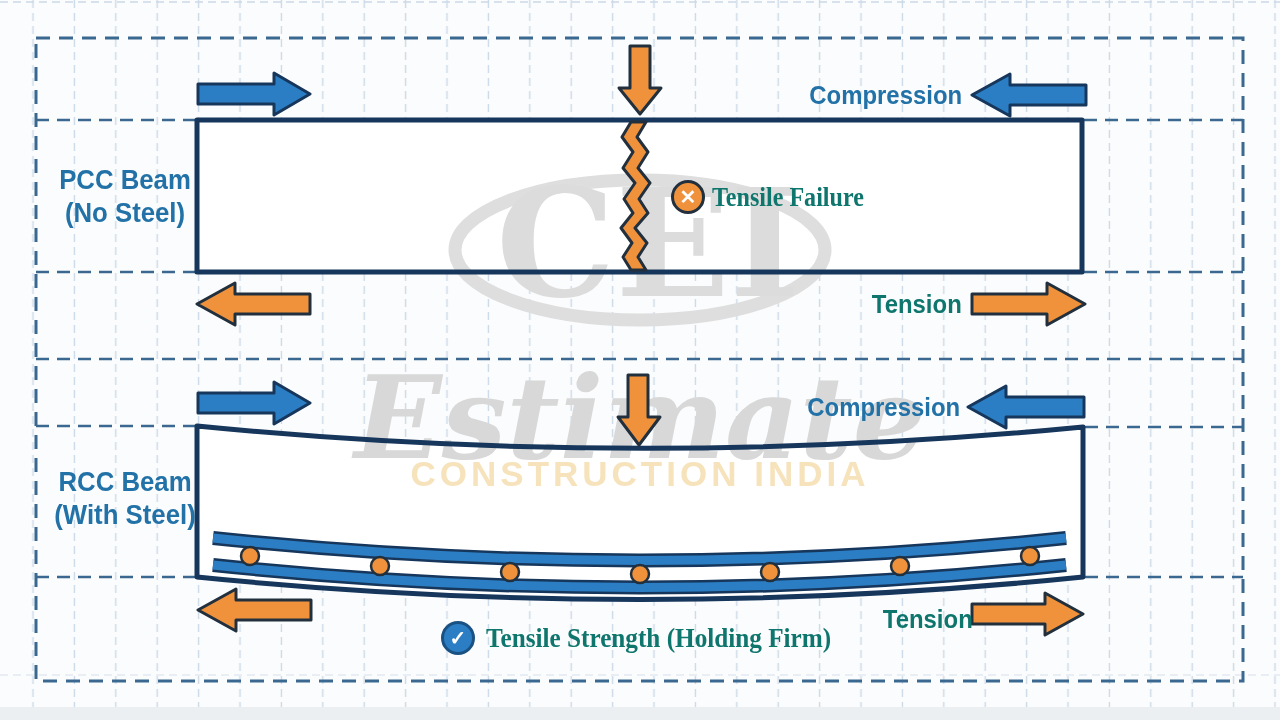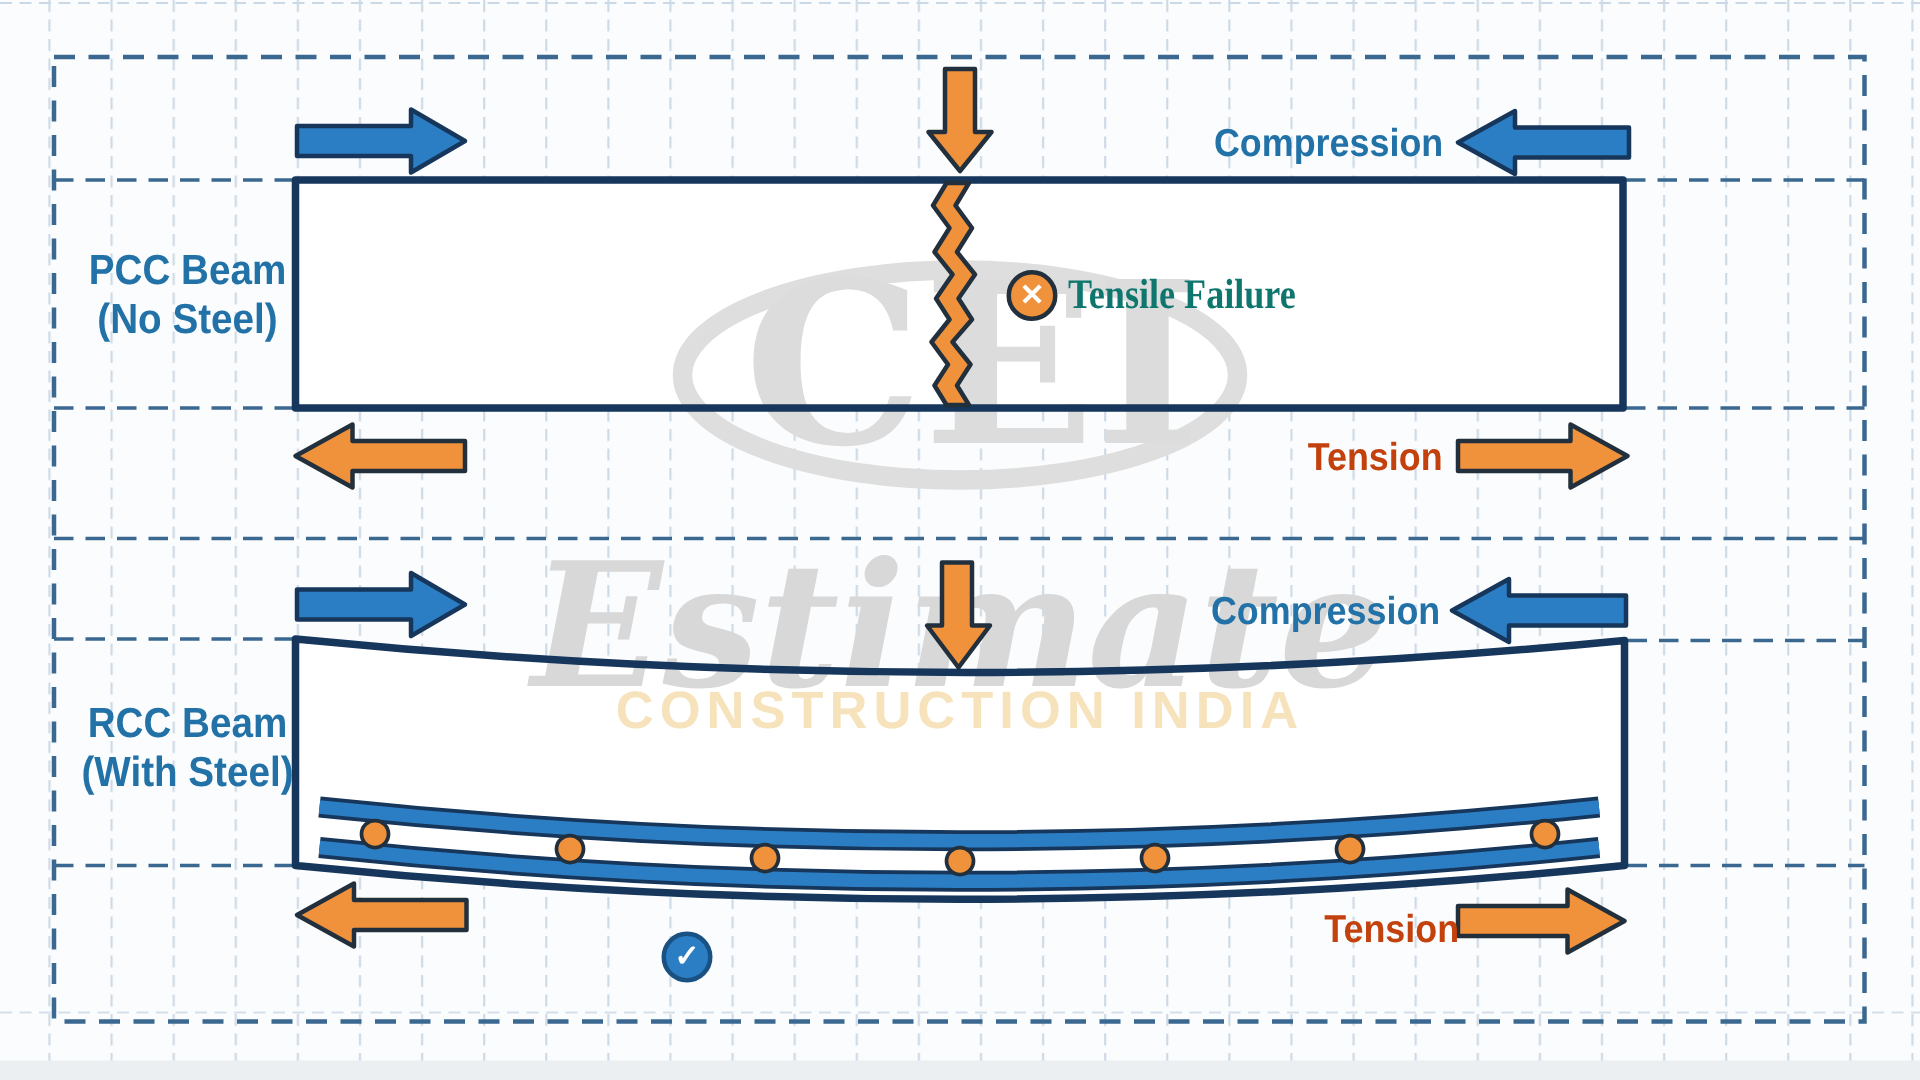--- a/index.html
+++ b/index.html
@@ -8,21 +8,21 @@
     background:#FBFCFD;
     font-family:"Liberation Sans",sans-serif;
   }
   .layer{position:absolute;left:0;top:0;width:1280px;height:720px;}
   .lbl{
     position:absolute;font-weight:bold;white-space:nowrap;
     line-height:34px;font-size:26px;
   }
   .blue-t{color:#2272A8;}
   .navy-t{color:#0f766e;font-size:28px;font-family:Liberation Serif, serif;}
-  .orange-t{color:#c2410c;}
+  .orange-t{color:#0f766e;}
   .right-align{text-align:left;}
   .sq{display:inline-block;}
   .sq-r{transform:scaleX(.92);transform-origin:right center;}
   .sq-l{transform:scaleX(.86);transform-origin:left center;}
   .sq-l2{transform:scaleX(.90);transform-origin:left center;}
   .beam-name{
     position:absolute;left:20px;width:210px;text-align:center;
     color:#2272A8;font-weight:bold;font-size:28px;line-height:33px;
     transform:scaleX(.92);transform-origin:center;
   }
@@ -162,14 +162,17 @@
     <span class="sq sq-r">Compression</span>
   </div>
 
   <div class="lbl orange-t right-align" style="right:307px;top:602px;">
     <span class="sq sq-r">Tension</span>
   </div>
 
   <div class="badge badge-check" style="left:441px;top:621px;">
     <span>✓</span>
   </div>
+  <div class="lbl navy-t" style="left:486px;top:621px;">
+    <span class="sq sq-l2">Tensile Strength (Holding Firm)</span>
+  </div>
 
 </div>
 
 </body></html>

